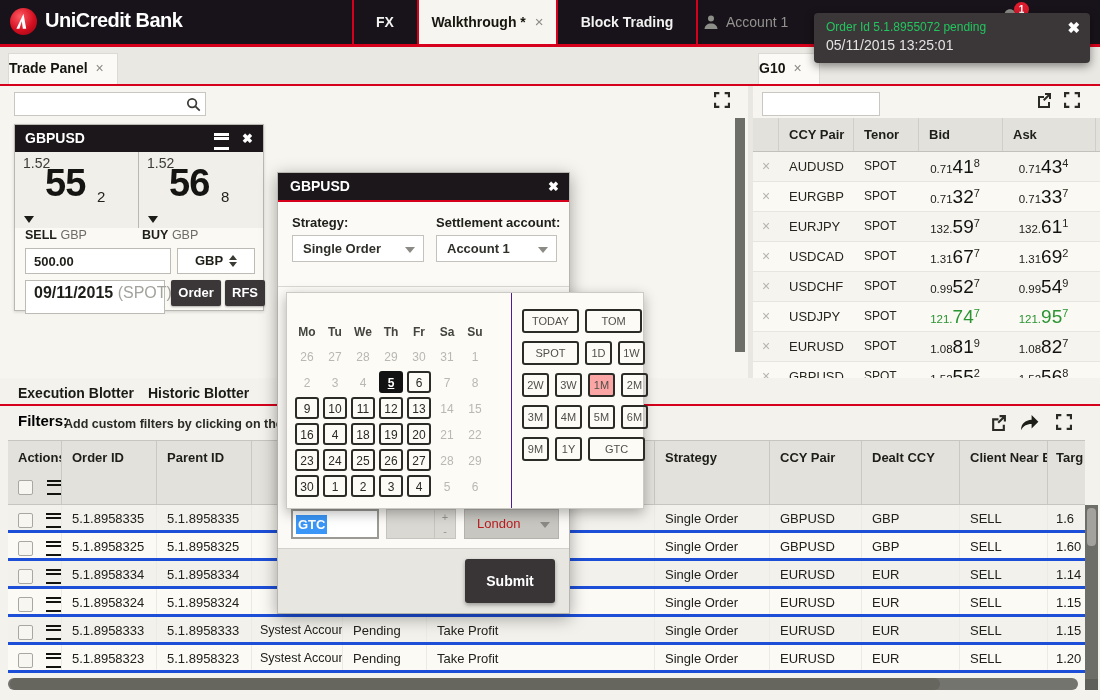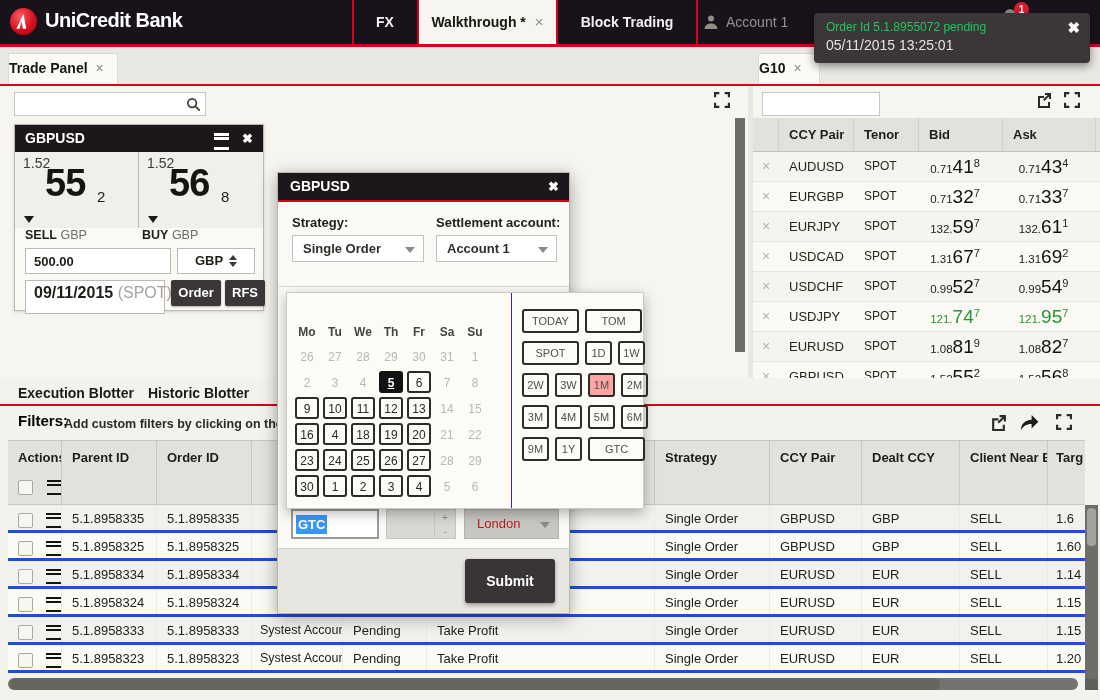--- a/index.html
+++ b/index.html
@@ -354,22 +354,22 @@
       <span class="icon-btn" style="left:1056px;top:8px"><svg width="16" height="16" viewBox="0 0 15 15">
             <path d="M1 5V1h4M10 1h4v4M14 10v4h-4M5 14H1v-4" stroke="#2b2b26" stroke-width="2" fill="none"></path>
           </svg></span>
     </div>
 
     <div class="btable">
       <div class="bhead">
         <div class="bh w-act"><span>Actions</span>
           <div class="actrow"><span class="cb"></span><span class="hamb"></span></div>
         </div>
+        <div class="bh w-oid">Order ID</div>
         <div class="bh w-pid">Parent ID</div>
-        <div class="bh w-oid">Order ID</div>
         <div class="bh w-acc"></div>
         <div class="bh w-st"></div>
         <div class="bh w-ty"></div>
         <div class="bh w-str">Strategy</div>
         <div class="bh w-ccy">CCY Pair</div>
         <div class="bh w-dcy">Dealt CCY</div>
         <div class="bh w-cnb">Client Near Bas</div>
         <div class="bh w-tgt">Targ</div>
       </div>
 

